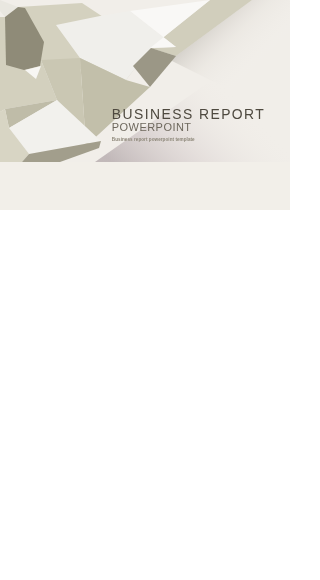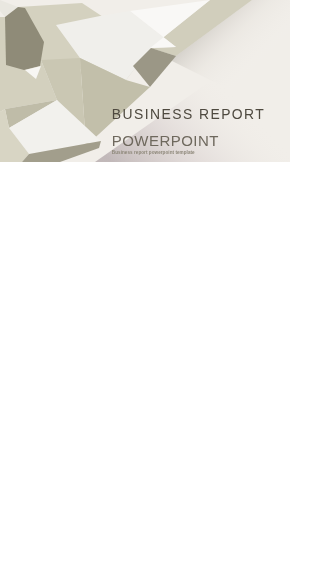--- a/index.html
+++ b/index.html
@@ -1,26 +1,26 @@
 <!DOCTYPE html>
 <html><head>
 <meta charset="utf-8">
 <title>Business Report PowerPoint Template</title>
 <style>
   html,body{margin:0;padding:0;}
   body{width:290px;height:580px;background:#ffffff;overflow:hidden;
        font-family:"Liberation Sans",sans-serif;}
   .page{width:290px;height:580px;position:relative;background:#fff;}
-  .hero{position:absolute;left:0;top:0;width:290px;height:162px;overflow:hidden;background:#f2efe9;}
+  .hero{position:absolute;left:0;top:0;width:290px;height:210px;overflow:hidden;background:#f2efe9;}
   .hero > svg{position:absolute;left:0;top:0;}
   .hero-text{position:absolute;left:111.8px;top:106.5px;}
   .hero-title{font-size:13.9px;letter-spacing:1.45px;color:#4e493f;font-weight:400;line-height:14px;
               white-space:nowrap;}
-  .hero-sub{font-size:15px;letter-spacing:.45px;color:#6e685d;line-height:9px;font-weight:400;
-            margin-top:15px;white-space:nowrap;}
+  .hero-sub{font-size:11px;letter-spacing:.45px;color:#6e685d;line-height:9px;font-weight:400;
+            margin-top:2px;white-space:nowrap;}
   .hero-desc{font-size:4.6px;letter-spacing:.05px;line-height:5px;font-weight:700;
              margin-top:5px;white-space:nowrap;color:#8d8779;}
 </style>
 </head>
 <body>
 
 <div class="page">
 
   <div class="hero">
     <svg width="290" height="162" viewBox="0 0 290 162">

